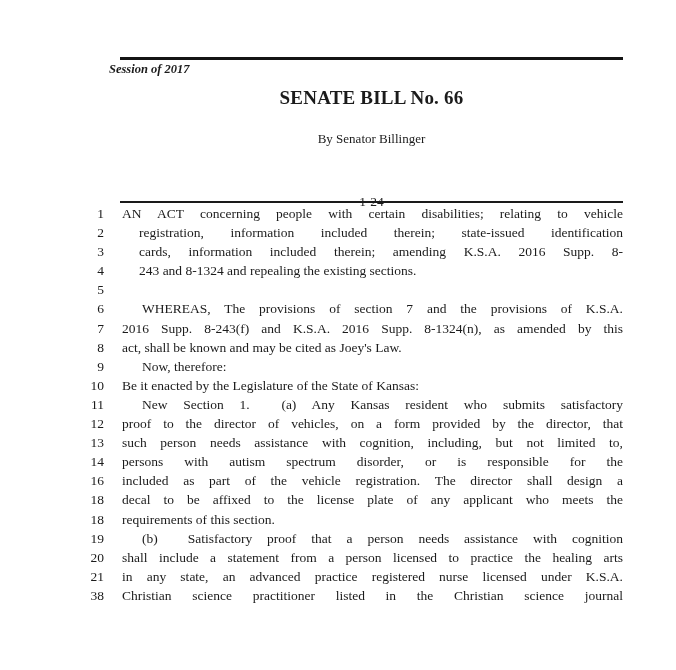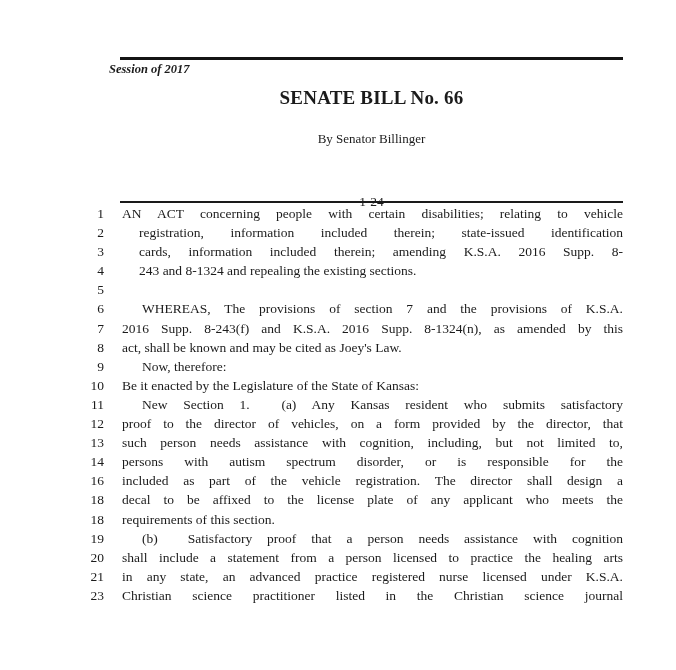--- a/index.html
+++ b/index.html
@@ -183,17 +183,17 @@
       </div>
       <div class="line j">
         <span class="num">20</span>
         <span class="txt">shall include a statement from a person licensed to practice the healing arts</span>
       </div>
       <div class="line j">
         <span class="num">21</span>
         <span class="txt">in any state, an advanced practice registered nurse licensed under K.S.A.</span>
       </div>
       <div class="line j">
-        <span class="num">23</span>
+        <span class="num">38</span>
         <span class="txt">Christian science practitioner listed in the Christian science journal</span>
       </div>
     </div>
 </div>
 
 </body></html>

